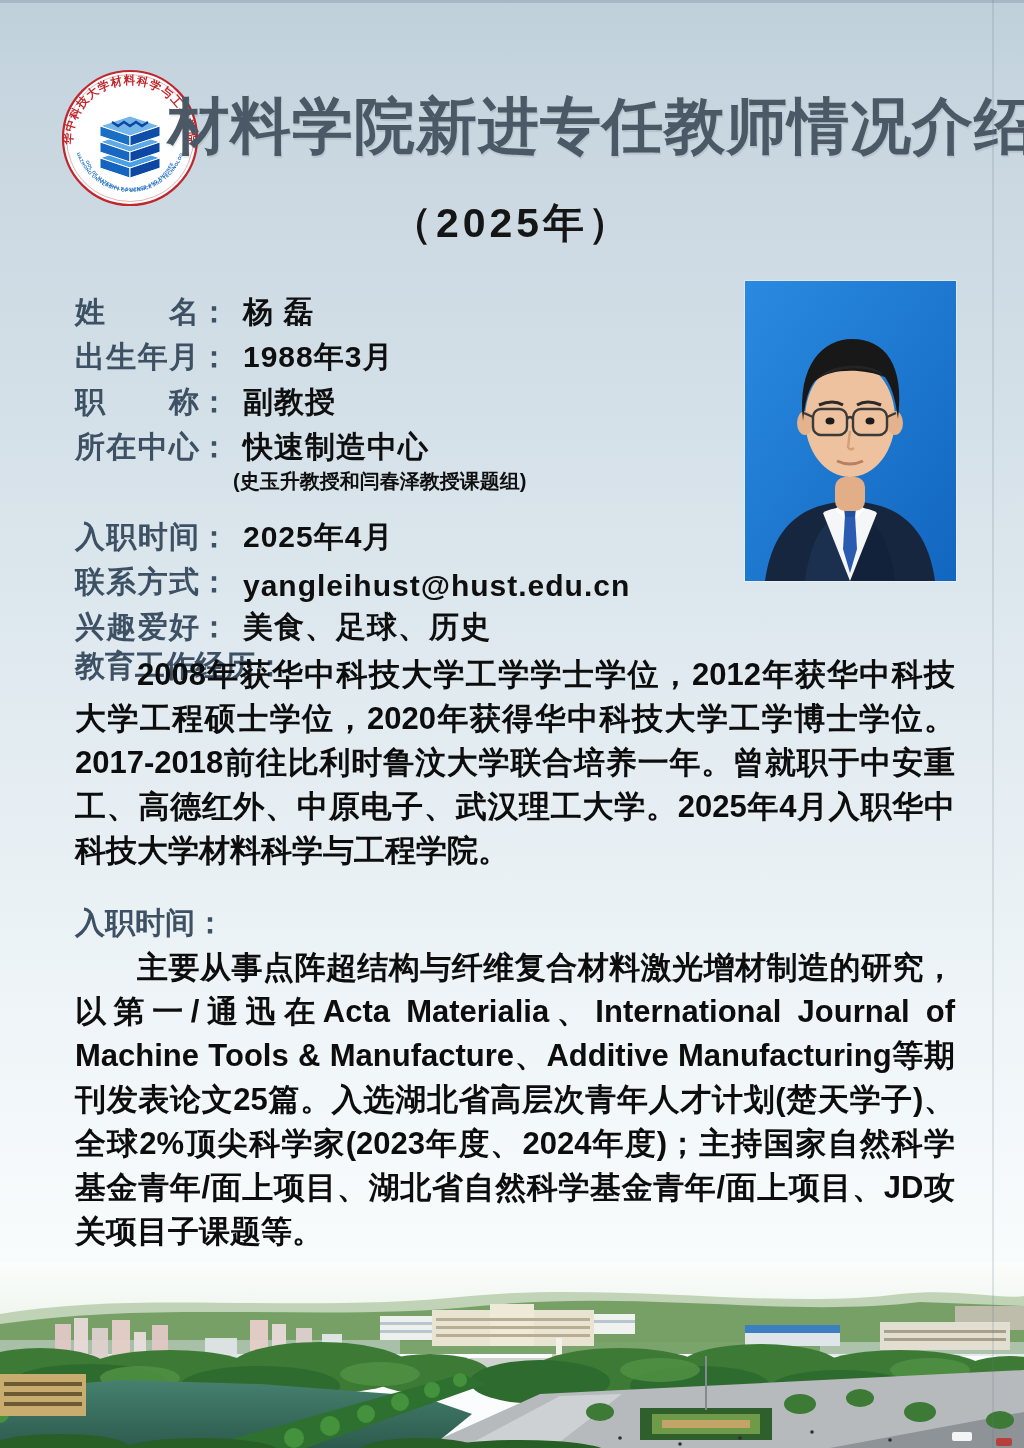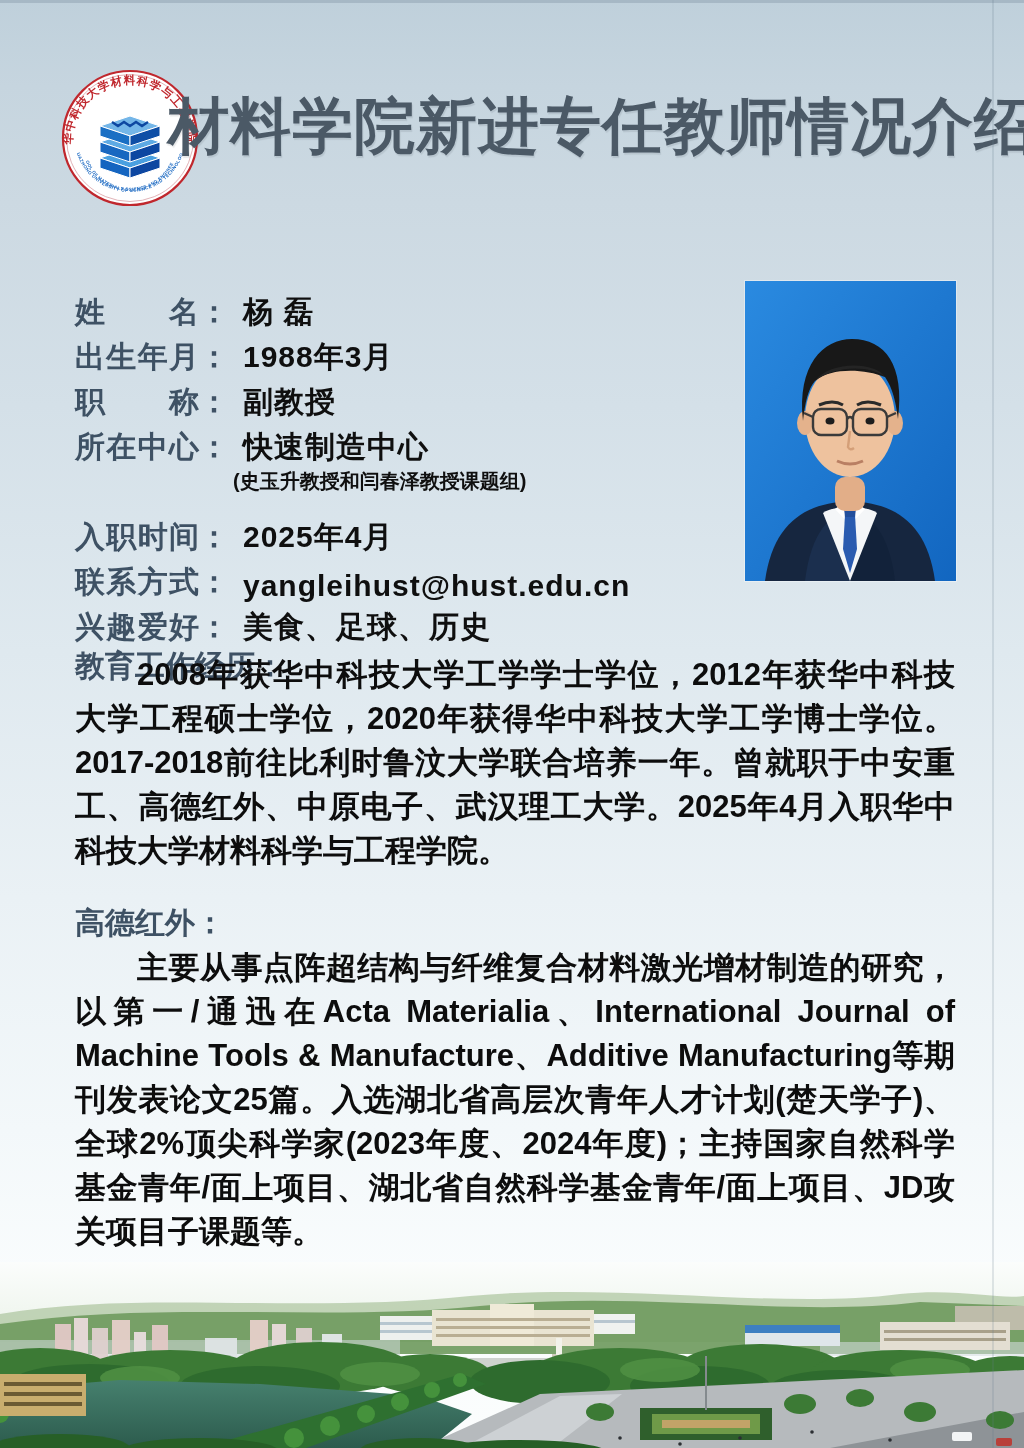--- a/index.html
+++ b/index.html
@@ -116,20 +116,21 @@
           <polygon points="70,44 100,54 70,64 40,54" fill="#74b6e8" stroke="#fff" stroke-width="1"></polygon>
           <polygon points="40,54 70,64 70,74 40,64" fill="#1a6fc4" stroke="#fff" stroke-width="1"></polygon>
           <polygon points="100,54 70,64 70,74 100,64" fill="#0e4ea6" stroke="#fff" stroke-width="1"></polygon>
           <polyline points="52,50 58,54 64,50 70,54 76,50 82,54 88,50" fill="none" stroke="#0d47a1" stroke-width="2.4"></polyline>
         </g>
       </g>
     </svg>
   </div>
 
   <div class="title">材料学院新进专任教师情况介绍</div>
+  <div class="subtitle">（2025年）</div>
 
   <div class="info">
       <div class="row">
         <span class="lbl">姓名</span>
         <span class="colon">：</span>
         <span class="val">杨 磊</span>
       </div>
       <div class="row">
         <span class="lbl">出生年月</span>
         <span class="colon">：</span>
@@ -159,21 +160,21 @@
       <div class="row">
         <span class="lbl">兴趣爱好</span>
         <span class="colon">：</span>
         <span class="val">美食、足球、历史</span>
       </div>
     </div>
 
   <div class="sec-head edu">教育工作经历：</div>
   <div class="para edu">2008年获华中科技大学工学学士学位，2012年获华中科技大学工程硕士学位，2020年获得华中科技大学工学博士学位。2017-2018前往比利时鲁汶大学联合培养一年。曾就职于中安重工、高德红外、中原电子、武汉理工大学。2025年4月入职华中科技大学材料科学与工程学院。</div>
 
-  <div class="sec-head sci">高德红外：</div>
+  <div class="sec-head sci">入职时间：</div>
   <div class="para sci">主要从事点阵超结构与纤维复合材料激光增材制造的研究，以第一/通迅在Acta Materialia、International Journal of Machine Tools &amp; Manufacture、Additive Manufacturing等期刊发表论文25篇。入选湖北省高层次青年人才计划(楚天学子)、全球2%顶尖科学家(2023年度、2024年度)；主持国家自然科学基金青年/面上项目、湖北省自然科学基金青年/面上项目、JD攻关项目子课题等。</div>
 
   <div class="photo">
     <svg viewBox="0 0 211 300" width="211" height="300">
       <defs>
         <linearGradient id="pbg" x1="0" y1="0" x2="1" y2="1">
           <stop offset="0" stop-color="#2a8ae0"></stop>
             <stop offset="1" stop-color="#1266c0"></stop>
         </linearGradient>
       </defs>

